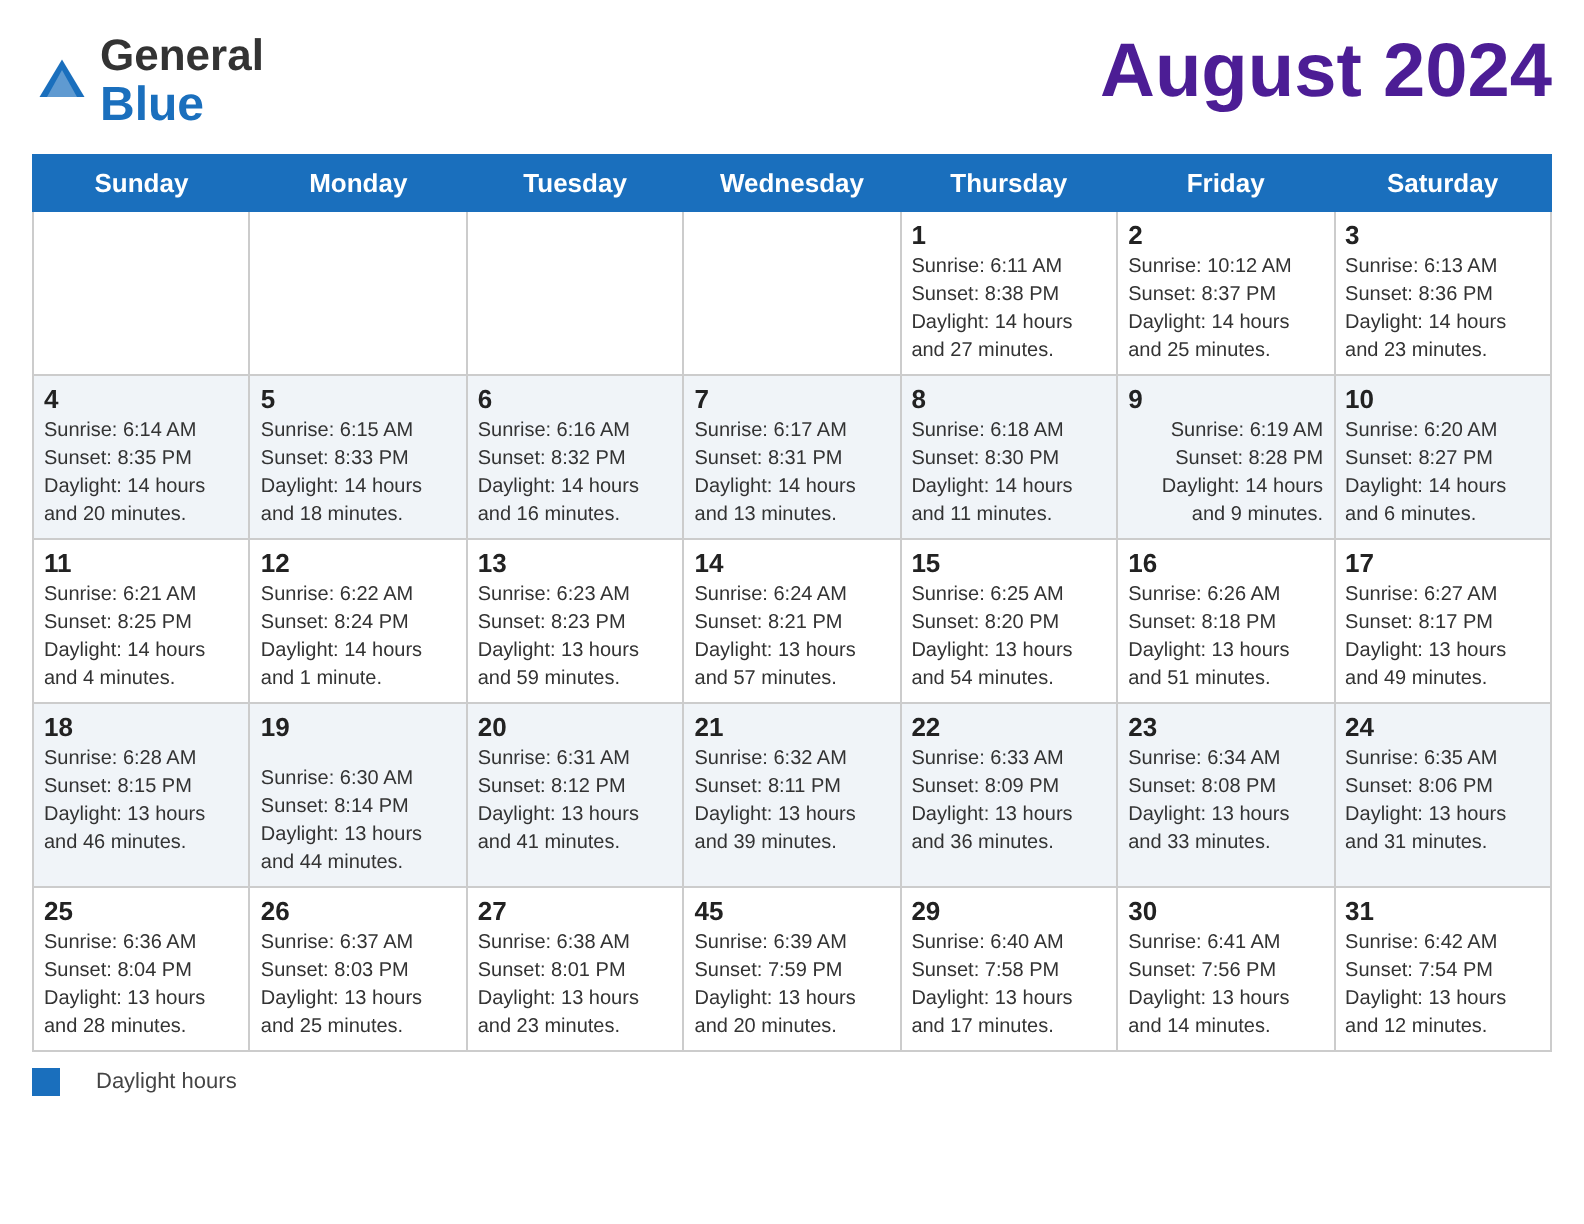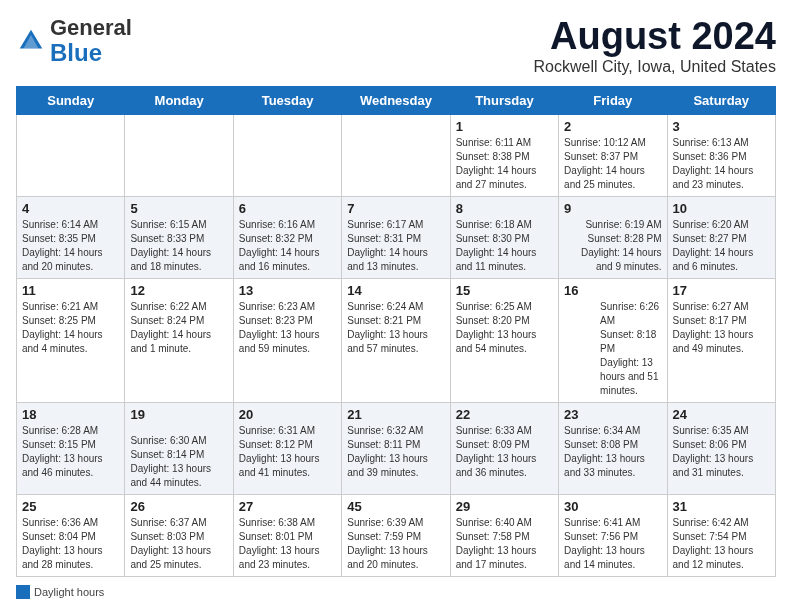--- a/index.html
+++ b/index.html
@@ -39,21 +39,21 @@
     .logo-icon {
       width: 30px;
       height: 30px;
     }
     .title-block {
       text-align: right;
     }
     .cal-title {
       font-size: 38px;
       font-weight: bold;
-      color: #0f172a;
+      color: #4c1d95;
       line-height: 1.1;
     }
     .cal-subtitle {
       font-size: 16px;
       color: #333;
     }
     table {
       width: 100%;
       border-collapse: collapse;
       font-size: 11px;
@@ -94,21 +94,21 @@
     }
     .empty-cell {
       background: #fff !important;
     }
     .footer {
       margin-top: 8px;
       font-size: 11px;
       color: #444;
       display: flex;
       align-items: center;
-      gap: 4px;
+      gap: 18px;
     }
     .footer-box {
       display: inline-block;
       width: 14px;
       height: 14px;
       background: #1a6fbd;
       vertical-align: middle;
     }
   </style>
 </head>
@@ -120,21 +120,20 @@
       <polygon points="20,5 35,30 5,30" fill="#1a6fbd"></polygon>
       <polygon points="20,12 30,30 10,30" fill="#fff" opacity="0.3"></polygon>
     </svg>
     <div class="logo-text">
       <span class="logo-general">General</span>
       <span class="logo-blue">Blue</span>
     </div>
   </div>
   <div class="title-block">
     <div class="cal-title">August 2024</div>
-    <div class="cal-subtitle">Rockwell City, Iowa, United States</div>
   </div>
 </div>
 
 <table>
   <thead>
     <tr id="weekday-row">
         <th>Sunday</th>
         <th>Monday</th>
         <th>Tuesday</th>
         <th>Wednesday</th>
@@ -238,21 +237,21 @@
 Daylight: 13 hours and 57 minutes.</div>
         </td>
         <td>
           <span class="day-number">15</span>
           <div class="day-info" style="white-space: pre-line;">Sunrise: 6:25 AM
 Sunset: 8:20 PM
 Daylight: 13 hours and 54 minutes.</div>
         </td>
         <td>
           <span class="day-number">16</span>
-          <div class="day-info" style="white-space: pre-line; margin-left: 36px;">Sunrise: 6:26 AM
+          <div class="day-info" style="white-space: pre-line;">Sunrise: 6:26 AM
 Sunset: 8:18 PM
 Daylight: 13 hours and 51 minutes.</div>
         </td>
         <td>
           <span class="day-number">17</span>
           <div class="day-info" style="white-space: pre-line;">Sunrise: 6:27 AM
 Sunset: 8:17 PM
 Daylight: 13 hours and 49 minutes.</div>
         </td>
       </tr>

